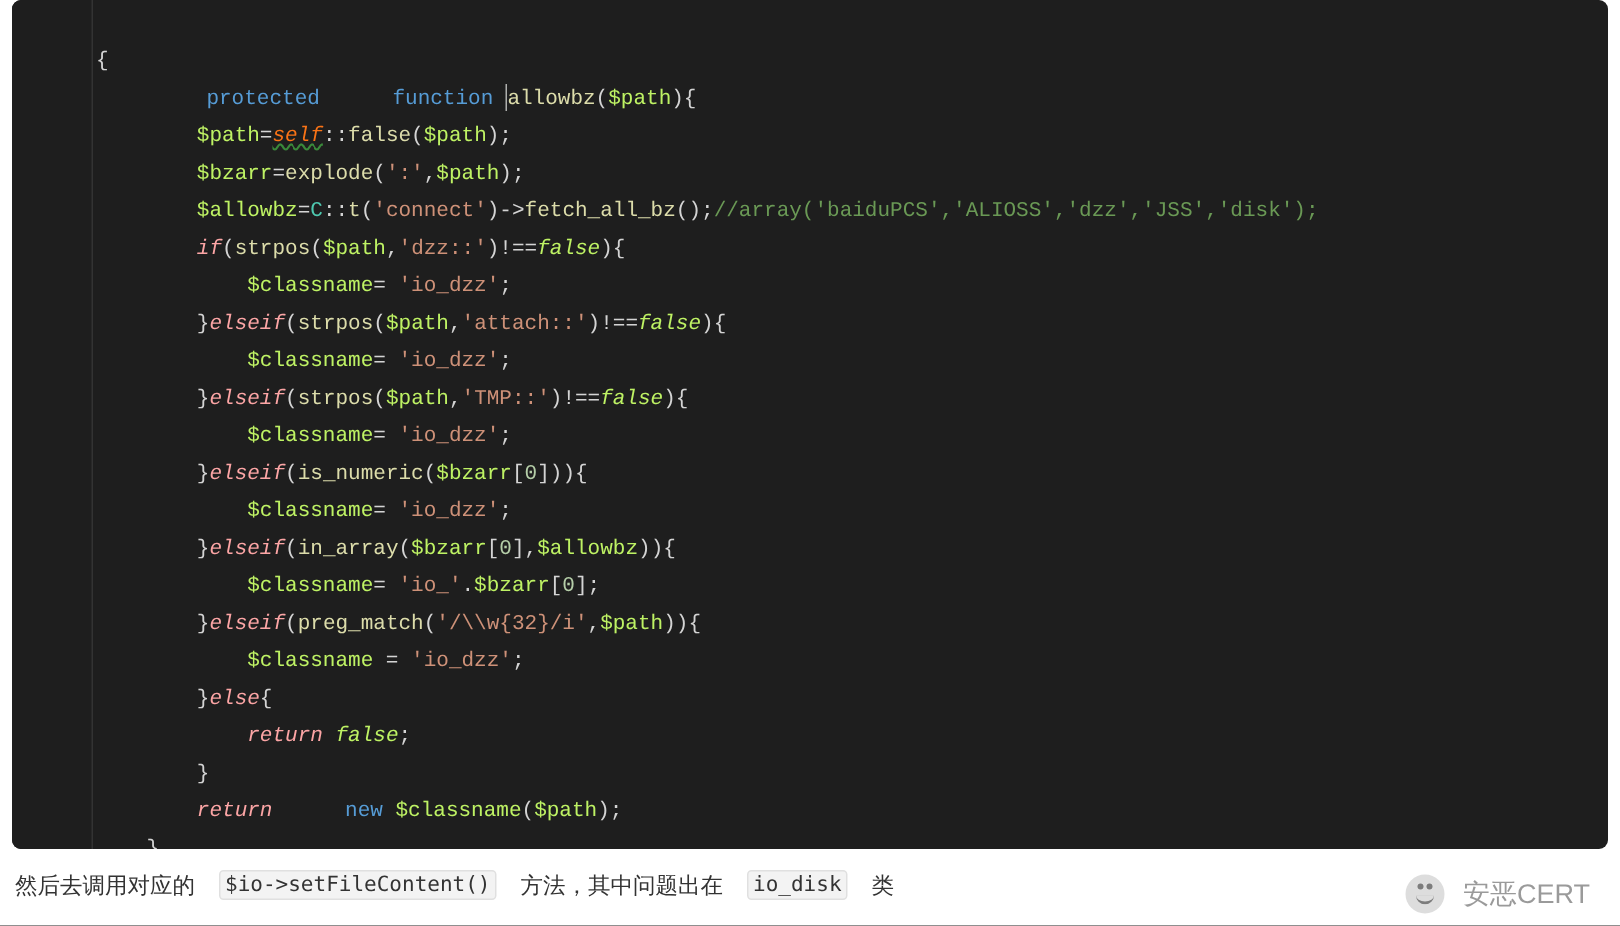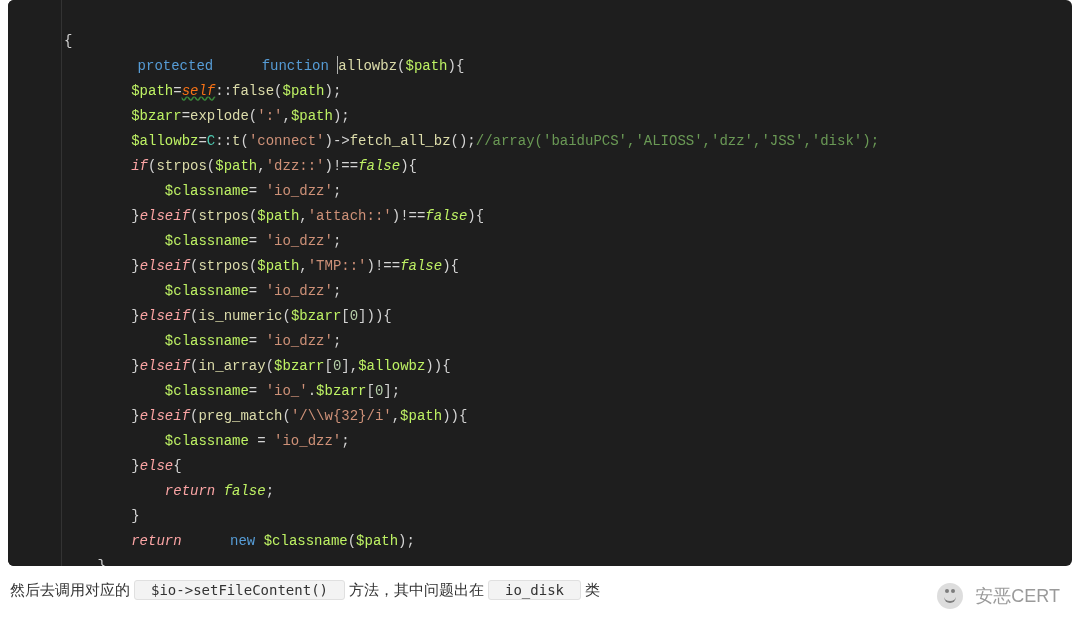--- a/index.html
+++ b/index.html
@@ -54,32 +54,32 @@
     background: #aeafad;
     vertical-align: text-bottom;
   }
 
   .caption {
     position: absolute;
     left: 10px;
     top: 580px;
     display: flex;
     align-items: center;
-    gap: 4px;
+    gap: 16px;
     font-family: -apple-system, "Helvetica Neue", Arial, "Microsoft YaHei", sans-serif;
     font-size: 15px;
     color: #333;
   }
   .inline-code {
     font-family: "Consolas", "Monaco", monospace;
     font-size: 14px;
     background: #f3f3f3;
     border: 1px solid #e0e0e0;
     border-radius: 3px;
-    padding: 1px 16px;
+    padding: 1px 3px;
     color: #333;
   }
 
   .watermark {
     position: absolute;
     right: 20px;
     bottom: 8px;
     display: flex;
     align-items: center;
     gap: 12px;

